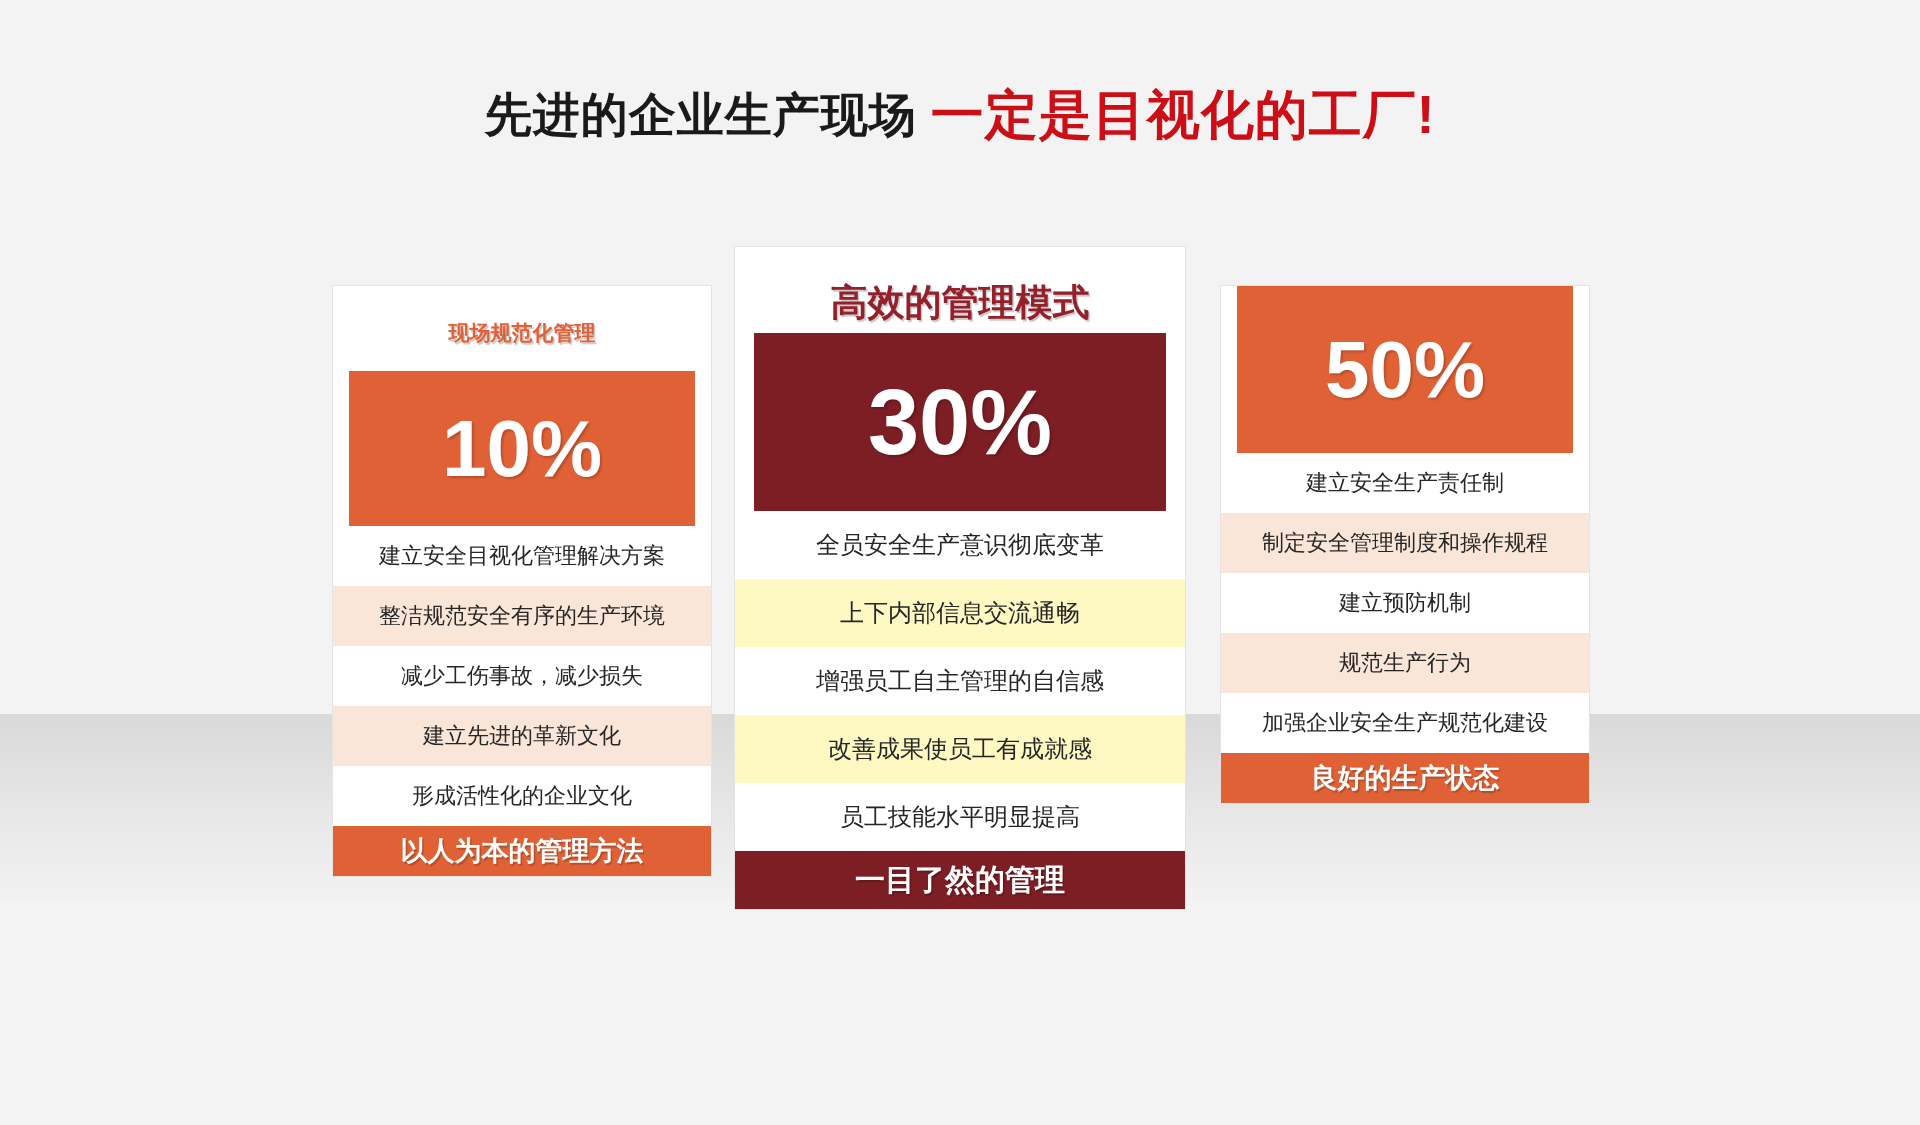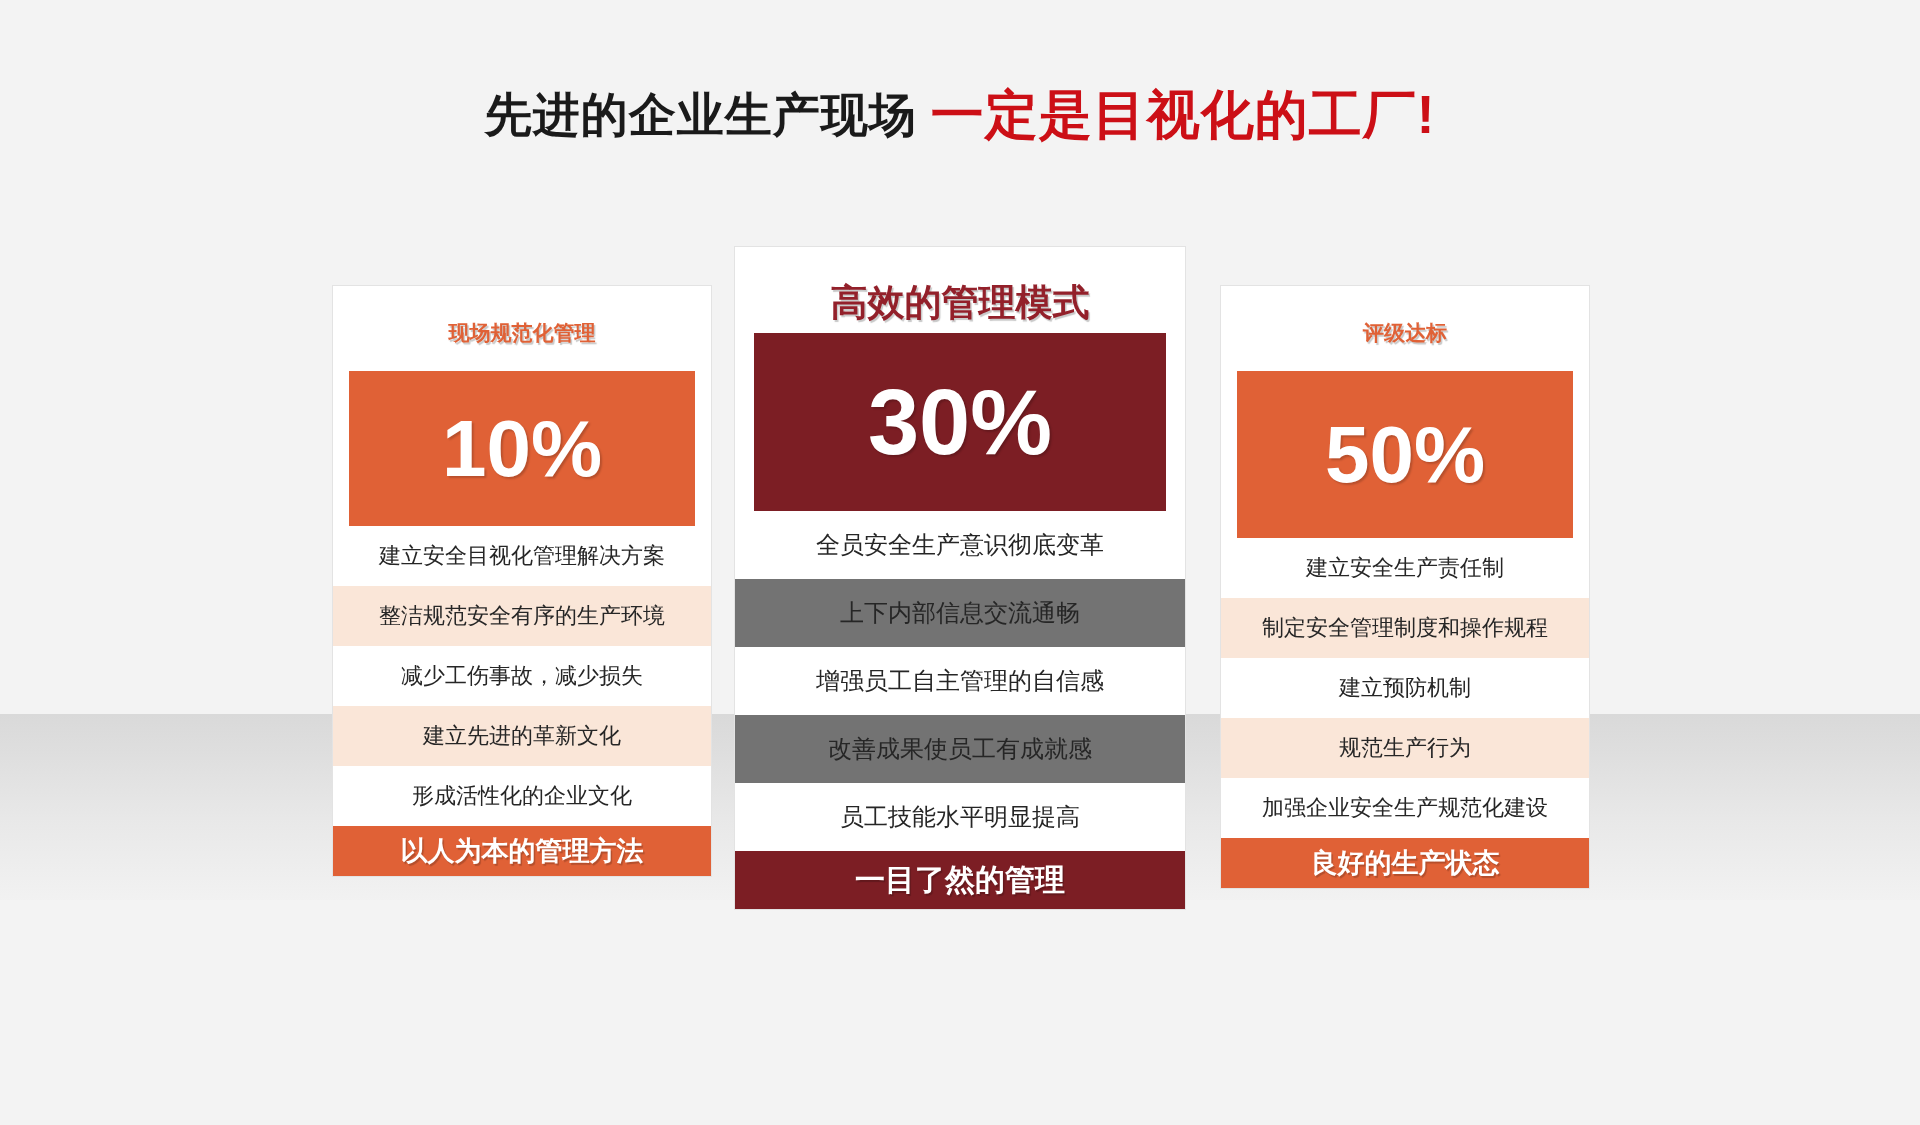--- a/index.html
+++ b/index.html
@@ -143,21 +143,21 @@
   #card-right .list-row {
     height: 60px;
     font-size: 22px;
   }
   #card-mid .list-row {
     height: 68px;
     font-size: 24px;
   }
   #card-left .list-row.alt,
   #card-right .list-row.alt { background: #fae6d8; }
-  #card-mid .list-row.alt { background: #737373; }
+  #card-mid .list-row.alt { background: #fef9c3; }
 
   .footer-bar {
     text-align: left;
     color: #ffffff;
     font-weight: bold;
     box-sizing: border-box;
     display: flex;
     align-items: center;
     justify-content: center;
     text-shadow: 1.5px 1.5px 1px rgba(0,0,0,0.2);
@@ -211,21 +211,20 @@
       <div class="list-row">全员安全生产意识彻底变革</div>
       <div class="list-row alt">上下内部信息交流通畅</div>
       <div class="list-row">增强员工自主管理的自信感</div>
       <div class="list-row alt">改善成果使员工有成就感</div>
       <div class="list-row">员工技能水平明显提高</div>
     </div>
     <div class="footer-bar">一目了然的管理</div>
   </div>
 
   <div class="card" id="card-right">
-    <div class="card-heading">评级达标</div>
     <div class="pct-block">
       <span>50%</span>
     </div>
     <div class="list">
       <div class="list-row">建立安全生产责任制</div>
       <div class="list-row alt">制定安全管理制度和操作规程</div>
       <div class="list-row">建立预防机制</div>
       <div class="list-row alt">规范生产行为</div>
       <div class="list-row">加强企业安全生产规范化建设</div>
     </div>

